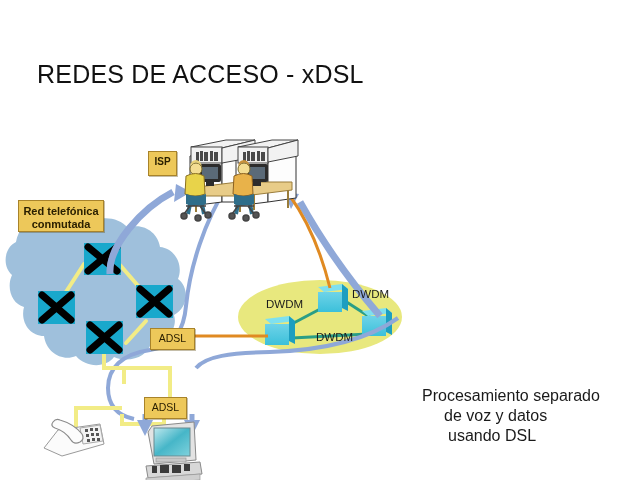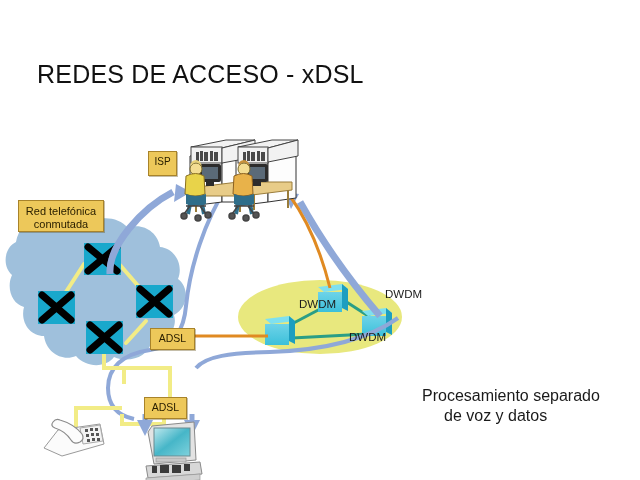--- a/index.html
+++ b/index.html
@@ -20,32 +20,32 @@
     font-size:16px;color:#1a1a1a;line-height:20px;margin-left:8px;
   }
   .caption .l2{display:block;padding-left:22px;}
   .caption .l3{display:block;padding-left:26px;}
 
   .tag{
     position:absolute;
     background:#edc85a;border:1px solid #a8832a;
     color:#2b2000;text-align:center;
     box-shadow:1px 1px 0 rgba(90,70,10,.35);
-    font-weight:normal;
+    font-weight:bold;
     line-height:12px;
     z-index:40;
   }
   .tag.isp{left:148px;top:135px;width:27px;height:19px;font-size:10px;padding-top:4px;}
   .tag.rtc{left:18px;top:184px;width:84px;height:26px;font-size:11px;padding-top:4px;line-height:12.5px;}
   .tag.rdd{left:236px;top:257px;width:78px;height:17px;font-size:11px;padding-top:3px;}
   .tag.adsl1{left:150px;top:312px;width:43px;height:17px;font-size:10.5px;padding-top:3px;font-weight:normal;}
   .tag.adsl2{left:144px;top:381px;width:41px;height:17px;font-size:10.5px;padding-top:3px;font-weight:normal;}
 
   .dwdm{
-    position:absolute;font-size:11.5px;color:#1b1b1b;white-space:nowrap;z-index:35;margin-left:33px;
+    position:absolute;font-size:11.5px;color:#1b1b1b;white-space:nowrap;z-index:35;
   }
   .dwdm.d1{left:266px;top:282px;}
   .dwdm.d2{left:352px;top:272px;}
   .dwdm.d3{left:316px;top:315px;}
 </style>
 </head>
 <body>
 
 <div id="stage">
 
@@ -289,15 +289,16 @@
   <div class="tag adsl1">ADSL</div>
   <div class="tag adsl2">ADSL</div>
 
   <div class="dwdm d1">DWDM</div>
   <div class="dwdm d2">DWDM</div>
   <div class="dwdm d3">DWDM</div>
 
   <div class="caption">
     <span>Procesamiento separado</span>
     <span class="l2">de    voz y datos</span>
+    <span class="l3">usando DSL</span>
   </div>
 
 </div>
 
 </body></html>

